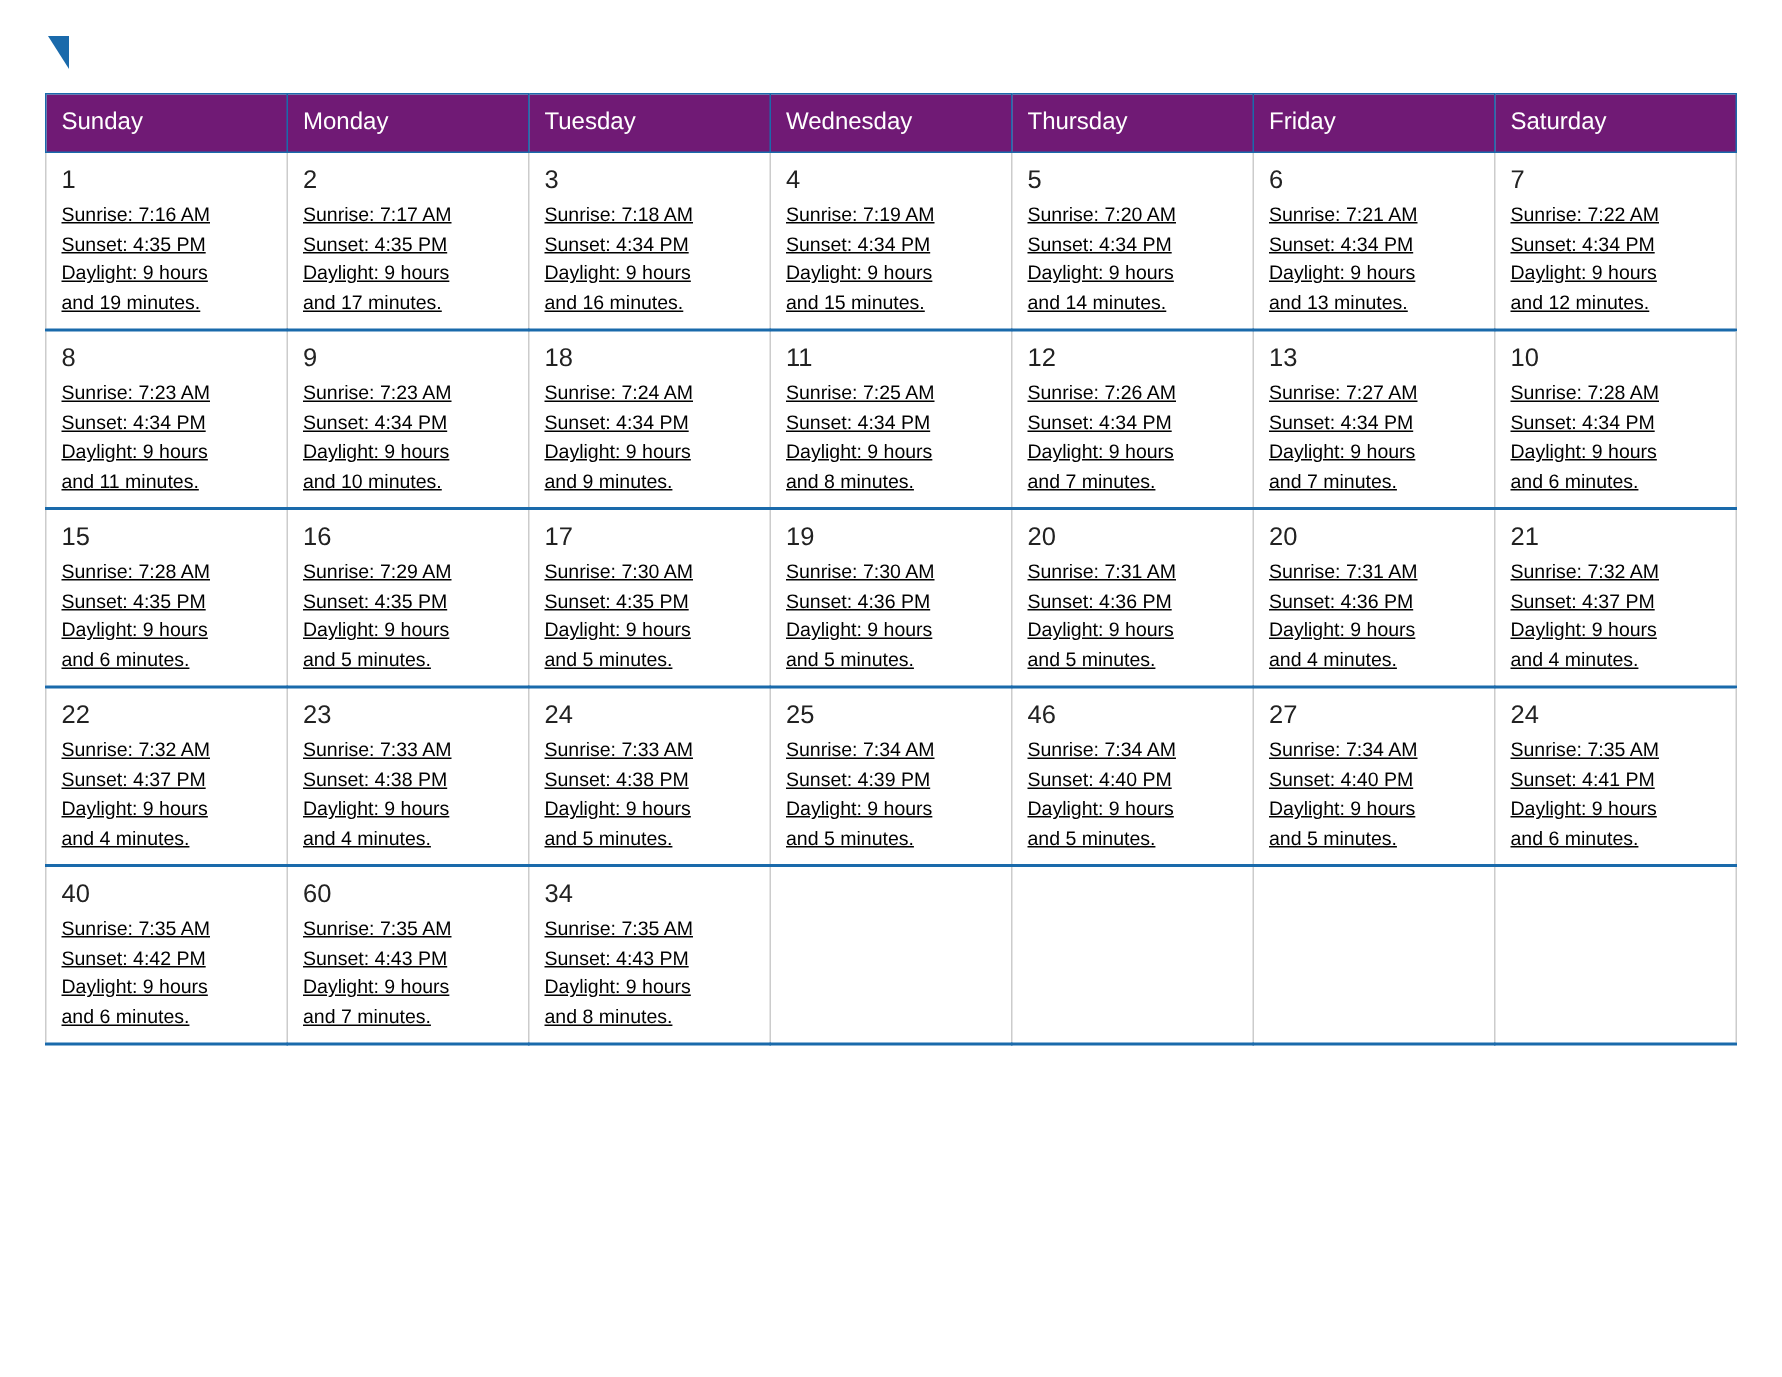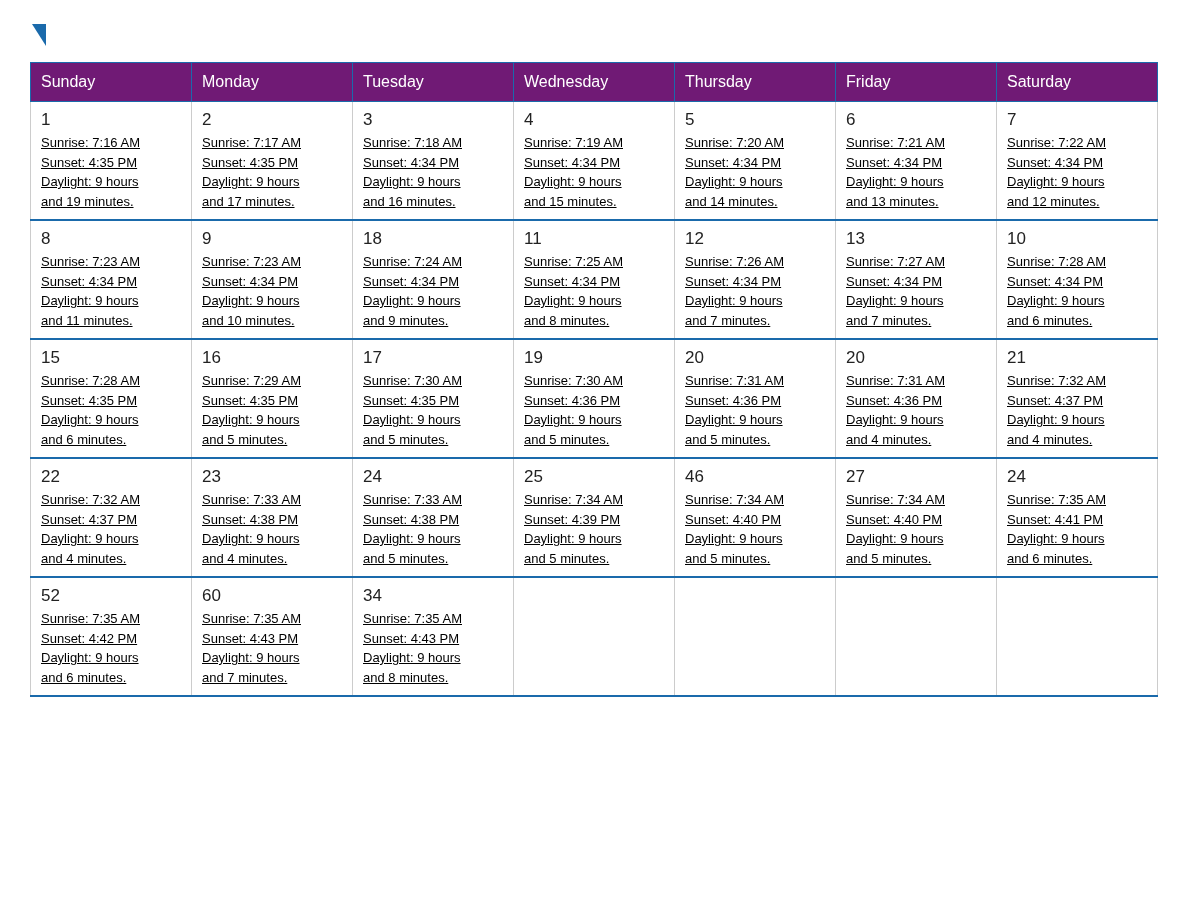--- a/index.html
+++ b/index.html
@@ -248,21 +248,21 @@
           <span class="day-num">27</span>
           <div class="day-info">Sunrise: 7:34 AM<br>Sunset: 4:40 PM<br>Daylight: 9 hours<br>and 5 minutes.</div>
         </td>
         <td>
           <span class="day-num">24</span>
           <div class="day-info">Sunrise: 7:35 AM<br>Sunset: 4:41 PM<br>Daylight: 9 hours<br>and 6 minutes.</div>
         </td>
       </tr>
       <tr>
         <td>
-          <span class="day-num">52</span>
+          <span class="day-num">40</span>
           <div class="day-info">Sunrise: 7:35 AM<br>Sunset: 4:42 PM<br>Daylight: 9 hours<br>and 6 minutes.</div>
         </td>
         <td>
           <span class="day-num">60</span>
           <div class="day-info">Sunrise: 7:35 AM<br>Sunset: 4:43 PM<br>Daylight: 9 hours<br>and 7 minutes.</div>
         </td>
         <td>
           <span class="day-num">34</span>
           <div class="day-info">Sunrise: 7:35 AM<br>Sunset: 4:43 PM<br>Daylight: 9 hours<br>and 8 minutes.</div>
         </td>

